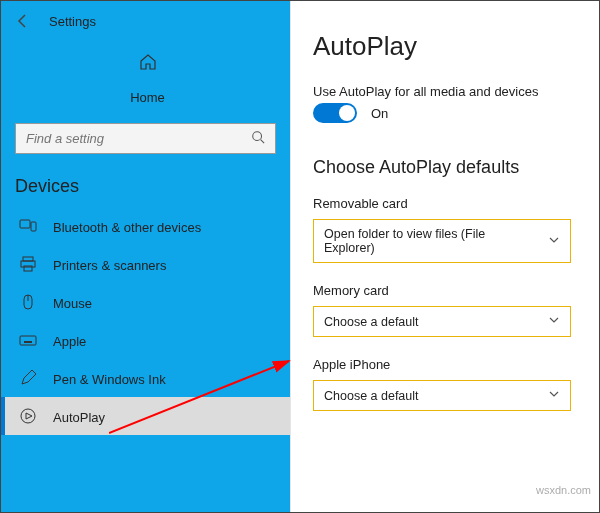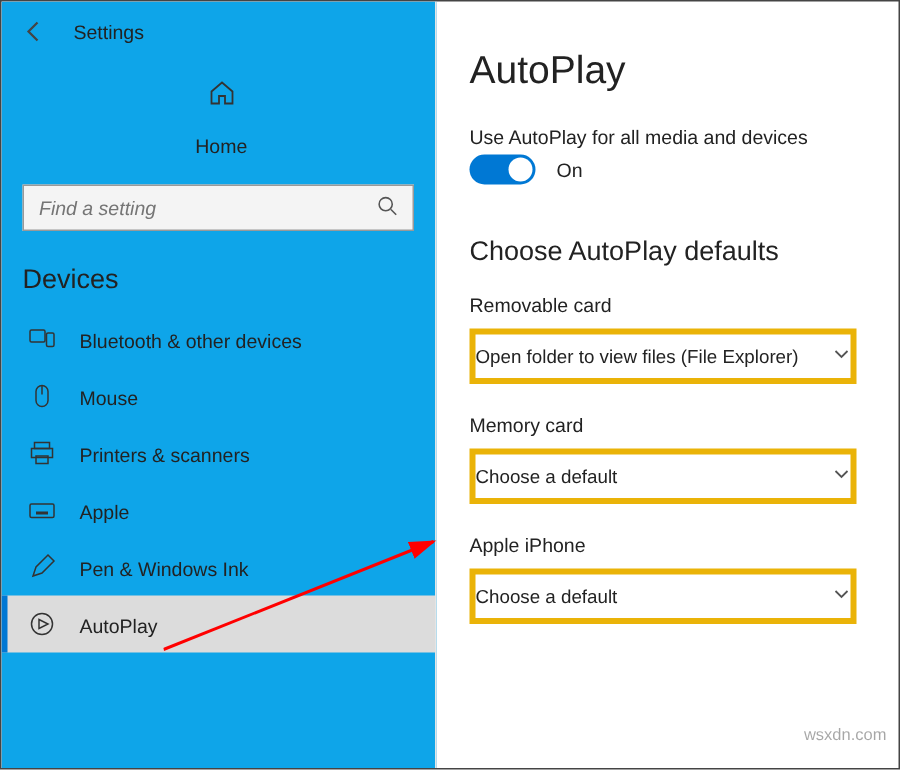--- a/index.html
+++ b/index.html
@@ -77,23 +77,23 @@
     .toggle .knob {
       position: absolute; right: 2px; top: 2px;
       width: 16px; height: 16px; background: #fff; border-radius: 50%;
     }
     .toggle-label { font-size: 13px; }
     .use-label { font-size: 13px; display:block;}
     .main h2 { font-size: 18px; font-weight: 400; margin-bottom: 18px; }
     .field { margin-bottom: 20px; }
     .field-label { font-size: 13px; margin-bottom: 8px; display:block;}
     .dropdown {
-      border: 4px solid #eab308; width: 258px;
+      border: 1px solid #eab308; width: 258px;
       display: flex; align-items: center; justify-content: space-between;
-      padding: 7px 0; cursor: pointer; background: #fff;
+      padding: 7px 10px; cursor: pointer; background: #fff;
       font-size: 12.5px;
       gap: 16px;
     }
     .chev { color: #555; }
 
     .watermark {
       position: absolute; right: 8px; bottom: 16px;
       font-size: 11px; color: rgba(0,0,0,0.35);
     }
     .arrow-annot {
@@ -142,35 +142,35 @@
         <svg viewBox="0 0 18 18" width="18" height="18">
             <rect x="1" y="3" width="10" height="8" rx="1" stroke="currentColor" fill="none"></rect>
             <rect x="12" y="5" width="5" height="9" rx="1" stroke="currentColor" fill="none"></rect>
           </svg>
       </span>
       <span>Bluetooth &amp; other devices</span>
     </div>
     <div class="nav-item">
       <span class="icon">
         <svg viewBox="0 0 18 18" width="18" height="18">
-            <rect x="5" y="2" width="8" height="14" rx="4" stroke="currentColor" fill="none"></rect>
-            <line x1="9" y1="2" x2="9" y2="8" stroke="currentColor"></line>
-          </svg>
-      </span>
-      <span>Mouse</span>
-    </div>
-    <div class="nav-item">
-      <span class="icon">
-        <svg viewBox="0 0 18 18" width="18" height="18">
             <rect x="4" y="2" width="10" height="4" stroke="currentColor" fill="none"></rect>
             <rect x="2" y="6" width="14" height="6" stroke="currentColor" fill="none"></rect>
             <rect x="5" y="11" width="8" height="5" stroke="currentColor" fill="none"></rect>
           </svg>
       </span>
       <span>Printers &amp; scanners</span>
+    </div>
+    <div class="nav-item">
+      <span class="icon">
+        <svg viewBox="0 0 18 18" width="18" height="18">
+            <rect x="5" y="2" width="8" height="14" rx="4" stroke="currentColor" fill="none"></rect>
+            <line x1="9" y1="2" x2="9" y2="8" stroke="currentColor"></line>
+          </svg>
+      </span>
+      <span>Mouse</span>
     </div>
     <div class="nav-item">
       <span class="icon">
         <svg viewBox="0 0 18 18" width="18" height="18">
             <rect x="1" y="5" width="16" height="9" rx="1" stroke="currentColor" fill="none"></rect>
             <line x1="4" y1="8" x2="4" y2="8" stroke="currentColor" stroke-width="2"></line>
             <line x1="7" y1="8" x2="7" y2="8" stroke="currentColor" stroke-width="2"></line>
             <line x1="10" y1="8" x2="10" y2="8" stroke="currentColor" stroke-width="2"></line>
             <line x1="13" y1="8" x2="13" y2="8" stroke="currentColor" stroke-width="2"></line>
             <line x1="5" y1="11" x2="13" y2="11" stroke="currentColor" stroke-width="2"></line>

